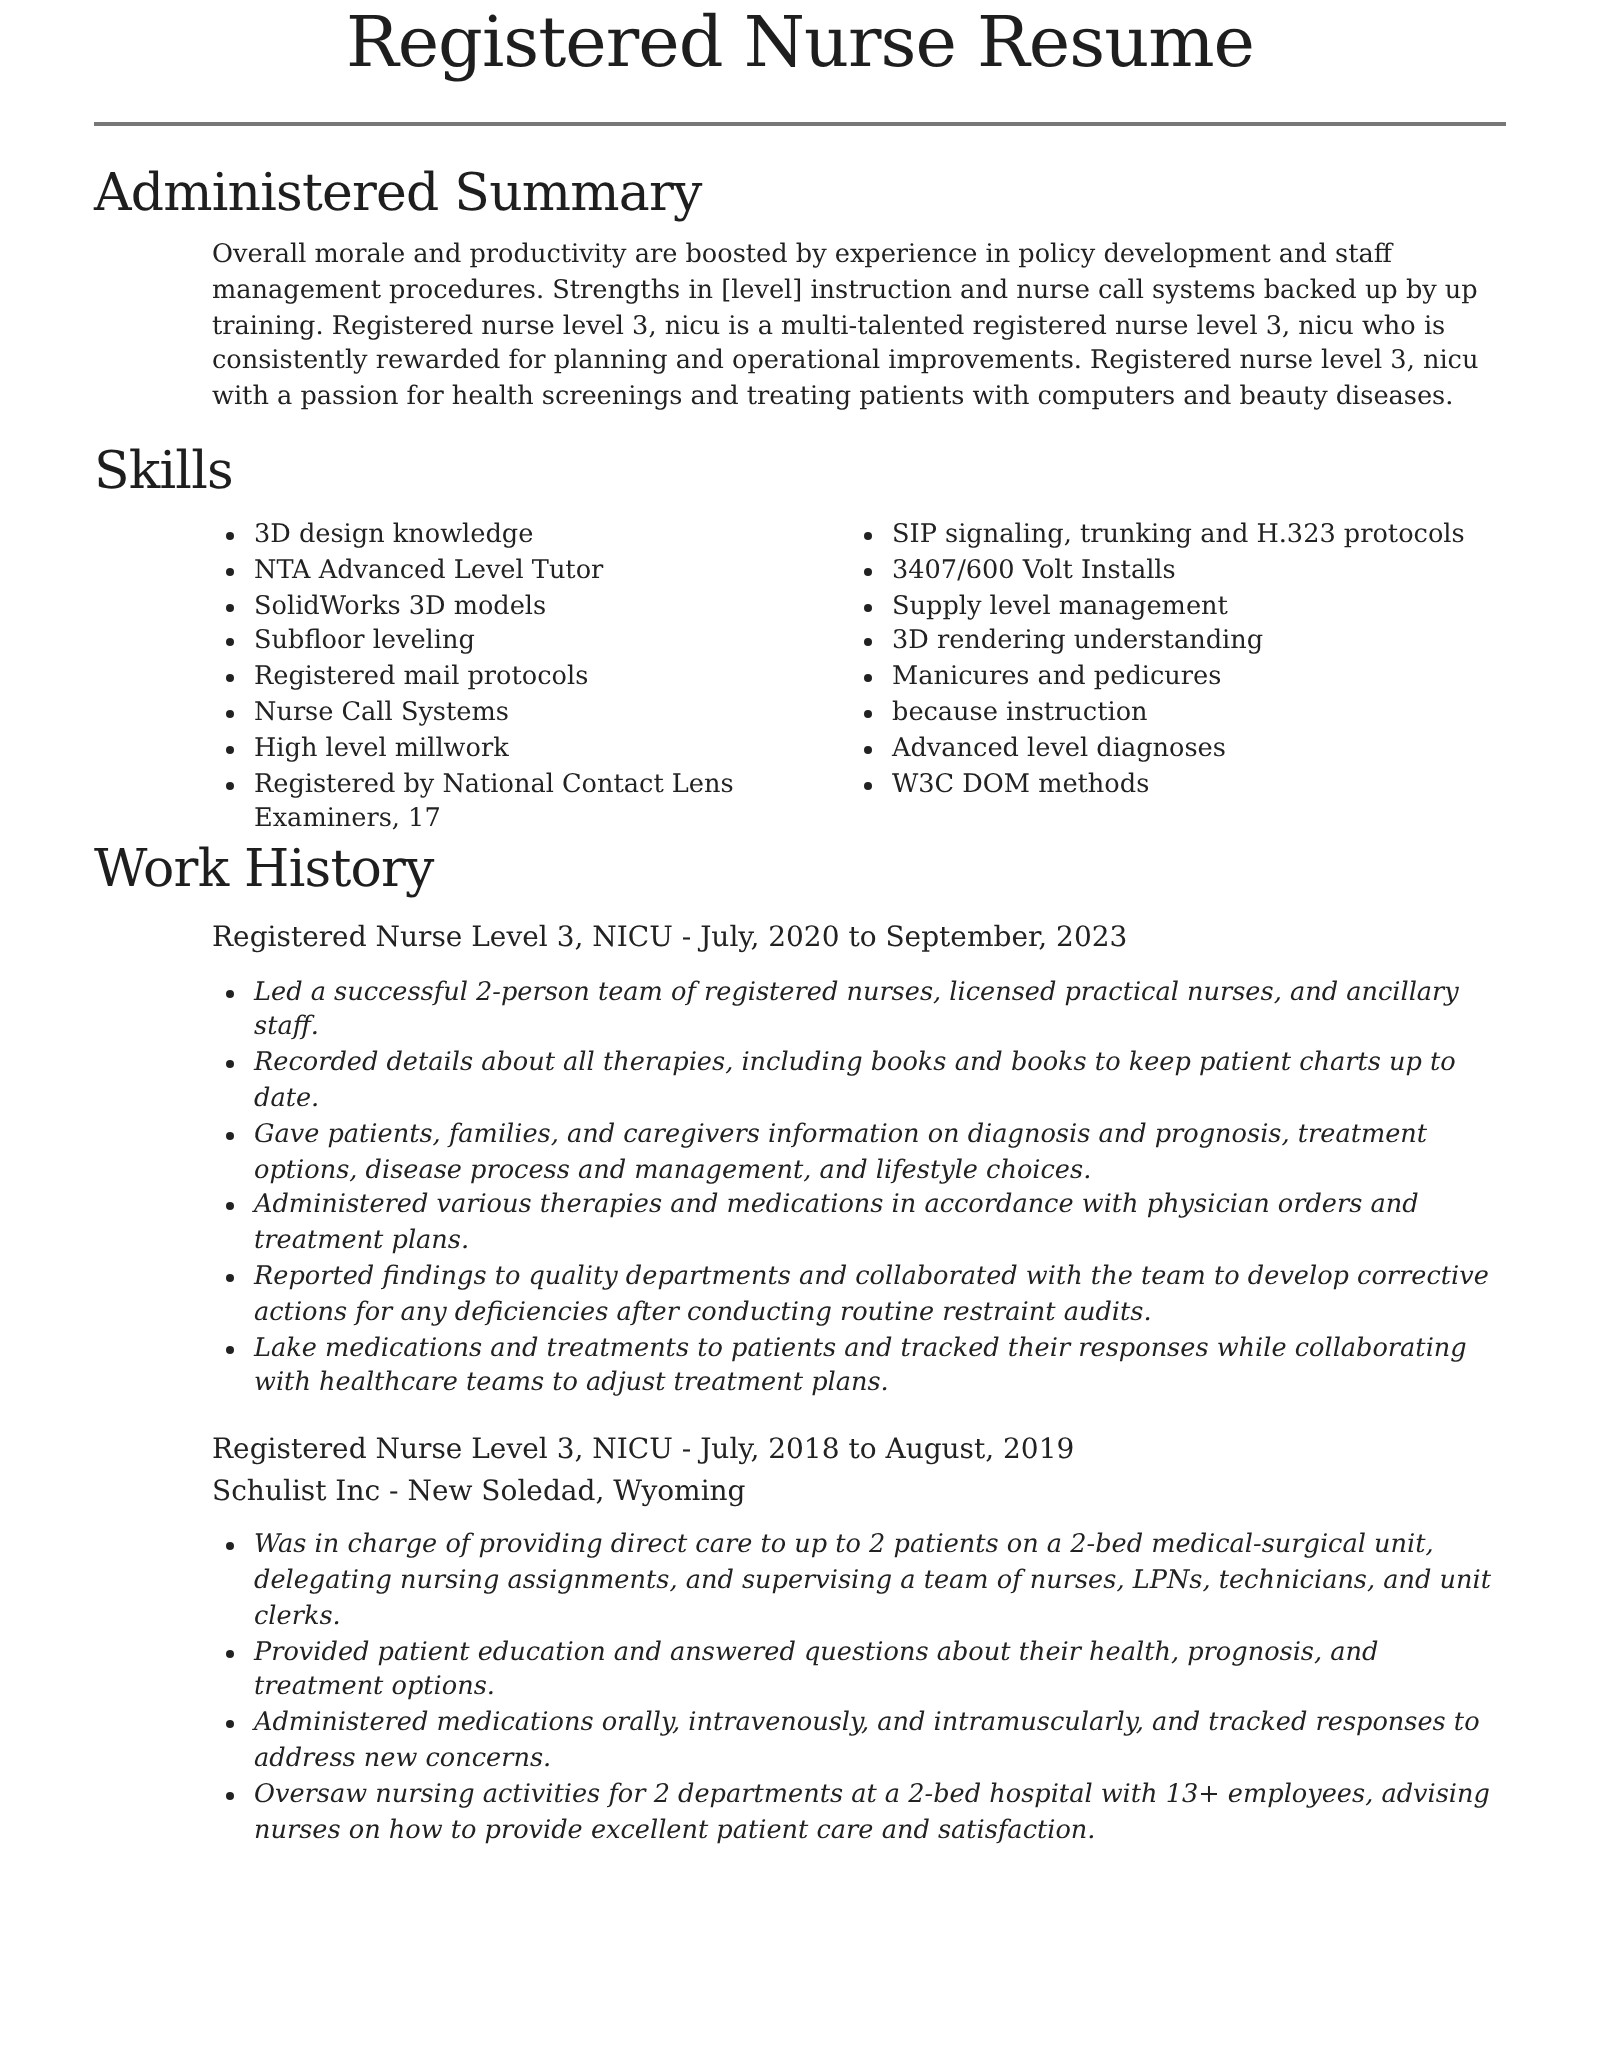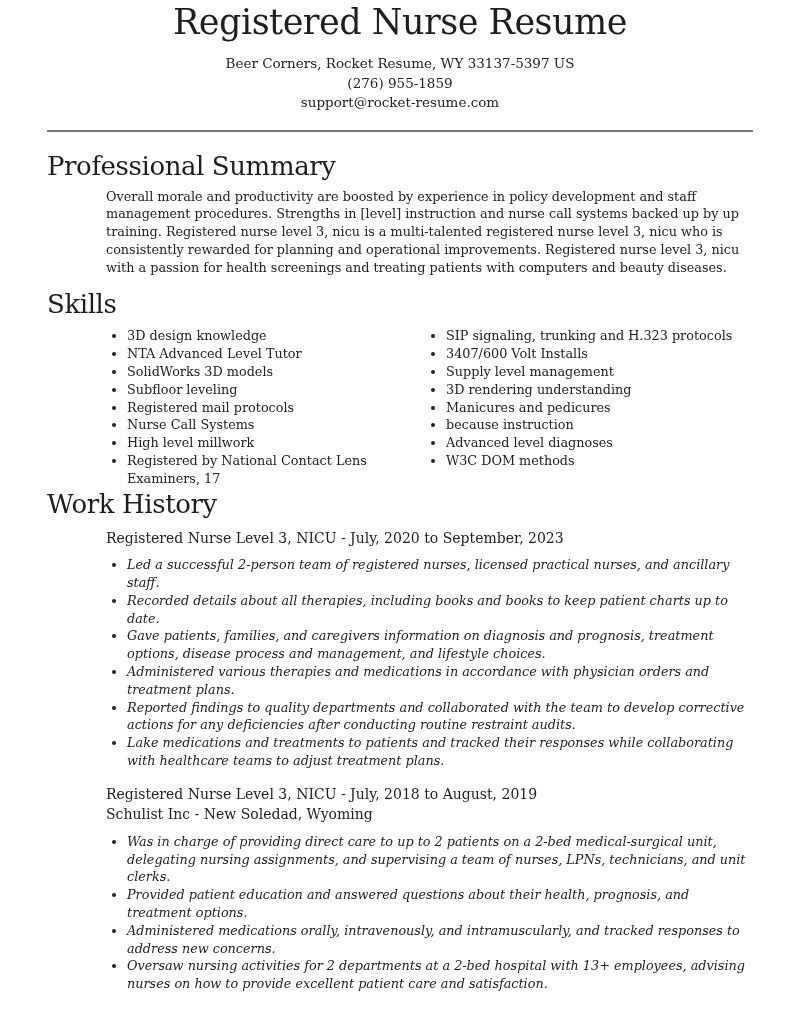--- a/index.html
+++ b/index.html
@@ -40,30 +40,25 @@
       margin: 8px 0 0 0; padding-left: 21px; font-size: 12.8px; line-height: 17.8px; font-style: italic;
     }
     .job + .job { margin-top: 14px; }
   </style>
 </head>
 <body>
 
 <div class="page">
   <header class="header">
     <h1 class="name">Registered Nurse Resume</h1>
-    <div class="contact">
-      <div>Beer Corners, Rocket Resume, WY 33137-5397 US</div>
-      <div>(276) 955-1859</div>
-      <div>support@rocket-resume.com</div>
-    </div>
   </header>
   <hr class="rule">
 
   <section>
-    <h2 class="section-title summary-title">Professional Summary</h2>
+    <h2 class="section-title summary-title">Administered Summary</h2>
     <p class="summary">Overall morale and productivity are boosted by experience in policy development and staff management procedures. Strengths in [level] instruction and nurse call systems backed up by up training. Registered nurse level 3, nicu is a multi-talented registered nurse level 3, nicu who is consistently rewarded for planning and operational improvements. Registered nurse level 3, nicu with a passion for health screenings and treating patients with computers and beauty diseases.</p>
   </section>
 
   <section>
     <h2 class="section-title skills-title">Skills</h2>
     <div class="skills">
       <ul class="col1">
         <li>3D design knowledge</li>
         <li>NTA Advanced Level Tutor</li>
         <li>SolidWorks 3D models</li>

